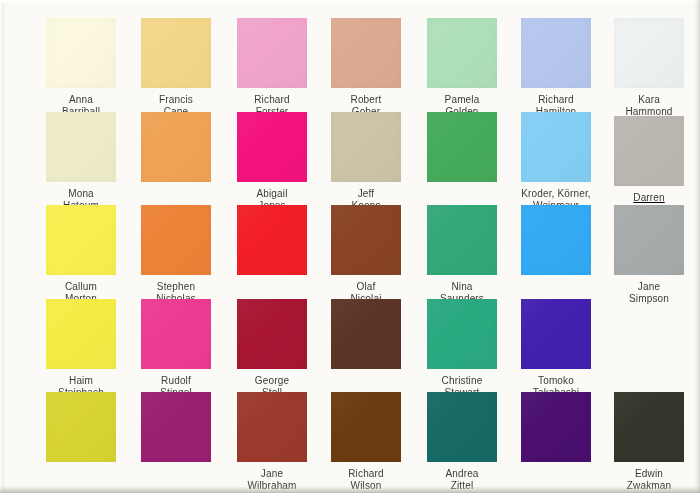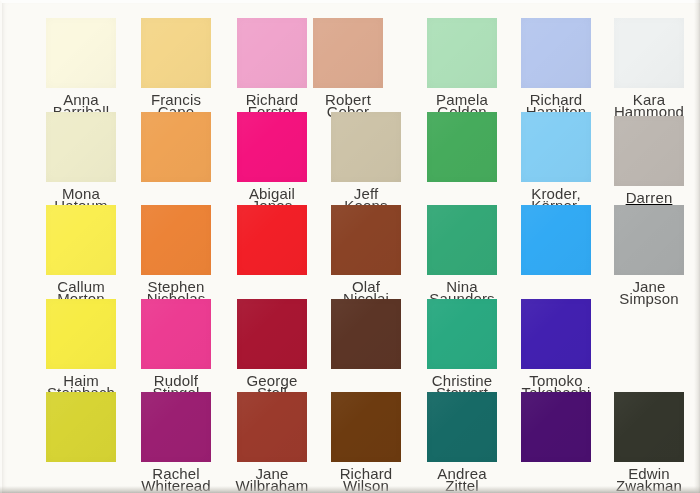--- a/index.html
+++ b/index.html
@@ -77,21 +77,21 @@
     position: absolute;
     left: 0; top: 0; right: 0; bottom: 0;
     background: linear-gradient(135deg, rgba(255,255,255,0.045) 0%, rgba(255,255,255,0) 38%, rgba(0,0,0,0.018) 100%);
     pointer-events: none;
   }
 
   .label {
     margin-top: 6px;
     text-align: center;
     font-family: "Liberation Sans", sans-serif;
-    font-size: 15px;
+    font-size: 10px;
     line-height: 11.5px;
     color: #3c3a38;
     letter-spacing: 0.15px;
     white-space: pre-line;
     font-weight: 400;
   }
   .label.empty { visibility: hidden; }
 </style>
 </head>
 <body>
@@ -106,21 +106,21 @@
       <div class="cell" style="left: 128px; top: 18px;">
         <div class="swatch" title="#f4d68a" style="background: rgb(244, 214, 138);"></div>
         <div class="label">Francis
 Cape</div>
       </div>
       <div class="cell" style="left: 224px; top: 18px;">
         <div class="swatch" title="#f0a4cc" style="background: rgb(240, 164, 204);"></div>
         <div class="label">Richard
 Forster</div>
       </div>
-      <div class="cell" style="left: 300px; top: 18px;">
+      <div class="cell" style="left: 318px; top: 18px;">
         <div class="swatch" title="#dcaa90" style="background: rgb(220, 170, 144);"></div>
         <div class="label">Robert
 Gober</div>
       </div>
       <div class="cell" style="left: 414px; top: 18px;">
         <div class="swatch" title="#aee0b9" style="background: rgb(174, 224, 185);"></div>
         <div class="label">Pamela
 Golden</div>
       </div>
       <div class="cell" style="left: 508px; top: 18px;">
@@ -225,22 +225,20 @@
         <div class="swatch" title="#4220b0" style="background: rgb(66, 32, 176);"></div>
         <div class="label">Tomoko
 Takahashi</div>
       </div>
       <div class="cell" style="left: 33px; top: 392px;">
         <div class="swatch" title="#d7d434" style="background: rgb(215, 212, 52);"></div>
         <div class="label empty"></div>
       </div>
       <div class="cell" style="left: 128px; top: 392px;">
         <div class="swatch" title="#9b1f72" style="background: rgb(155, 31, 114);"></div>
-        <div class="label">Rachel
-Whiteread</div>
       </div>
       <div class="cell" style="left: 224px; top: 392px;">
         <div class="swatch" title="#9b3a2c" style="background: rgb(155, 58, 44);"></div>
         <div class="label">Jane
 Wilbraham</div>
       </div>
       <div class="cell" style="left: 318px; top: 392px;">
         <div class="swatch" title="#6d3b10" style="background: rgb(109, 59, 16);"></div>
         <div class="label">Richard
 Wilson</div>

